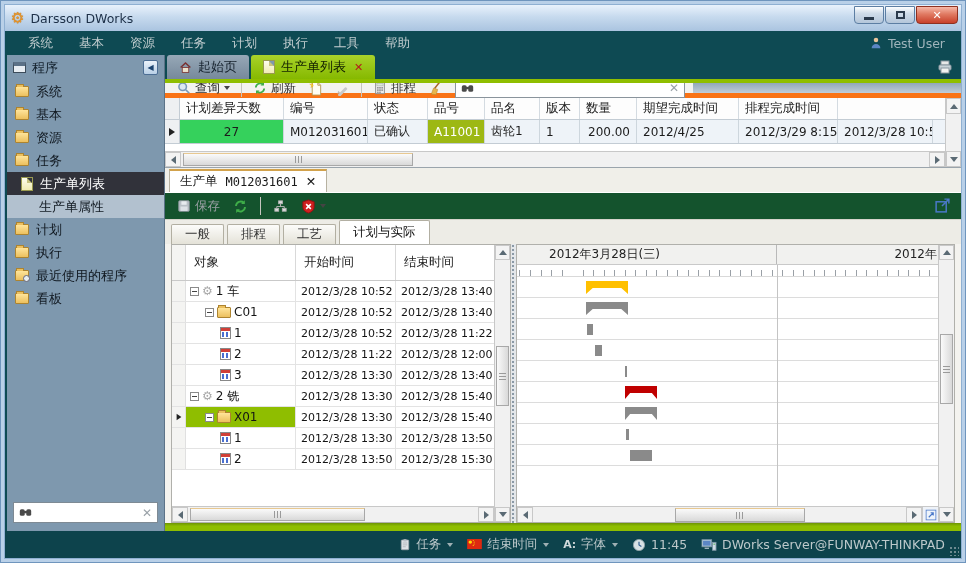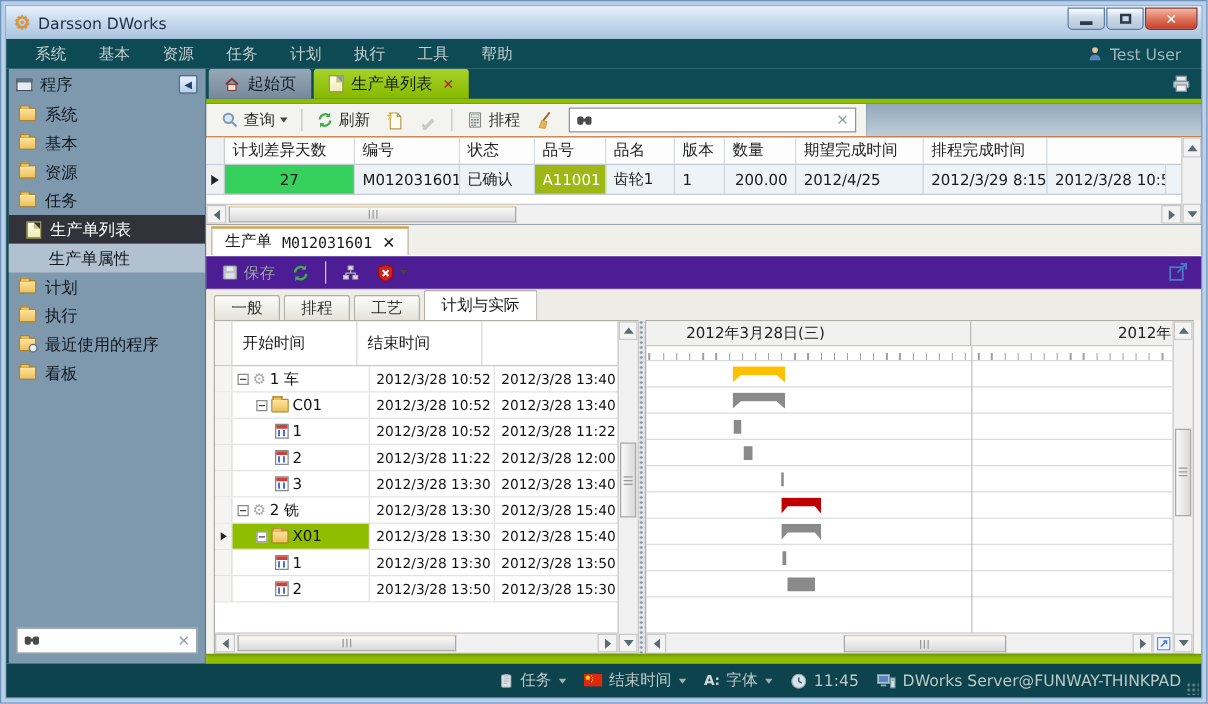--- a/index.html
+++ b/index.html
@@ -52,21 +52,21 @@
 
 
 .tabstrip { height:28px; background:#0e4a53; display:flex; align-items:flex-end; border-bottom:4px solid #8fbe00; padding-left:2px; position:relative; }
 .tab { height:24px; display:flex; align-items:center; gap:6px; padding:0 12px; font-size:13px; border-radius:3px 3px 0 0; margin-right:2px; }
 .tab.inactive { background:linear-gradient(#97a8b7,#76899b); color:#15212c; }
 .tab.active { background:linear-gradient(#a8d22a,#86b900); color:#132000; }
 .tab .tab-close { color:#b41b1b; font-weight:bold; font-size:11px; margin-left:2px; }
 .tabstrip-right { position:absolute; right:8px; top:4px; }
 
 
-.toolbar { height:27px; display:flex; align-items:stretch; border-bottom:1px solid #f97316; }
+.toolbar { height:15px; display:flex; align-items:stretch; border-bottom:5px solid #f97316; }
 .tb-left { background:#f3f3f0; display:flex; align-items:center; gap:4px; padding:0 8px; }
 .tb-right { flex:1; background:linear-gradient(#91a7ba,#c0cdd9); }
 .tb-btn { display:flex; align-items:center; gap:4px; font-size:12.5px; color:#2c2c2c; padding:2px 4px; border-radius:2px; }
 .tb-sep { width:1px; height:18px; background:#c6c6bf; margin:0 3px; }
 .caret { width:0; height:0; border-left:3.5px solid transparent; border-right:3.5px solid transparent; border-top:4px solid #444; display:inline-block; }
 .tb-search { width:230px; height:20px; background:#fff; border:1px solid #8a949c; display:flex; align-items:center; gap:5px; padding:0 5px; margin-left:4px; }
 .tb-search .grow { flex:1; }
 
 
 .grid-section { height:70px; display:flex; background:#fff; border-bottom:1px solid #9aa4ac; }
@@ -93,21 +93,21 @@
 .tri-up { width:0; height:0; border-left:4px solid transparent; border-right:4px solid transparent; border-bottom:5px solid #5a6a74; }
 .tri-down { width:0; height:0; border-left:4px solid transparent; border-right:4px solid transparent; border-top:5px solid #5a6a74; }
 .tri-left { width:0; height:0; border-top:4px solid transparent; border-bottom:4px solid transparent; border-right:5px solid #5a6a74; }
 .tri-rightb { width:0; height:0; border-top:4px solid transparent; border-bottom:4px solid transparent; border-left:5px solid #5a6a74; }
 
 
 .detail { flex:1; display:flex; flex-direction:column; background:#edece6; min-height:0; }
 .doc-tabs { height:25px; background:#f0efe9; display:flex; align-items:flex-end; padding-left:4px; border-bottom:1px solid #fff; }
 .doc-tab { height:23px; background:#fff; border:1px solid #b7b2a2; border-bottom:none; border-top:2px solid #d2a24c; display:flex; align-items:center; gap:8px; padding:0 10px; font-size:12.5px; color:#1a1a1a; }
 .doc-tab .num { font-family:"DejaVu Sans Mono", monospace; font-size:12px; }
-.detail-toolbar { height:27px; background:#4c1d95; border-bottom:1px solid #d6d4cc; display:flex; align-items:center; gap:5px; padding:0 8px; position:relative; }
+.detail-toolbar { height:27px; background:#14532d; border-bottom:1px solid #d6d4cc; display:flex; align-items:center; gap:5px; padding:0 8px; position:relative; }
 .tb-btn.disabled { color:#9aa0a4; }
 .ext-btn { position:absolute; right:10px; top:4px; }
 .subtabs { height:24px; display:flex; align-items:flex-end; padding-left:6px; background:#edece6; }
 .subtab { height:20px; padding:0 13px; display:flex; align-items:center; font-size:12.5px; color:#333; background:linear-gradient(#fcfcfa,#e4e2d8); border:1px solid #b2afa2; border-bottom:none; border-radius:2px 2px 0 0; margin-right:3px; }
 .subtab.active { height:24px; background:#fff; color:#111; position:relative; z-index:2; }
 .split { flex:1; display:flex; padding:0 6px 0 6px; background:#f4f3ef; min-height:0; }
 .panel { background:#fff; border:1px solid #b0b0ab; display:flex; min-width:0; }
 .tree-panel { width:340px; flex:none; }
 .tree-scroll { flex:1; display:flex; flex-direction:column; min-width:0; }
 .tree-head { height:36px; display:flex; border-bottom:1px solid #c9c9c9; }
@@ -497,20 +497,21 @@
               <div class="subtab">排程</div>
               <div class="subtab">工艺</div>
               <div class="subtab active">计划与实际</div>
             </div>
 
           <div class="split">
             <div class="panel tree-panel">
               <div class="tree-scroll">
                 <div class="tree-head" id="tree-head">
                     <div class="th-cell" style="width: 14px; padding: 0px; background: rgb(244, 244, 242);"></div>
+                    <div class="th-cell" style="width: 110px;">对象</div>
                     <div class="th-cell" style="width: 100px;">开始时间</div>
                     <div class="th-cell" style="width: 100px;">结束时间</div>
                   </div>
                 <div class="tree-rows" id="tree-rows">
                     <div class="tree-row">
                       <div class="tr-mk"></div>
                       <div class="tr-obj" style="padding-left: 4px;">
                         <span class="expander"></span>
                         <span class="gear-glyph">⚙</span>
                         <span>1 车</span>

